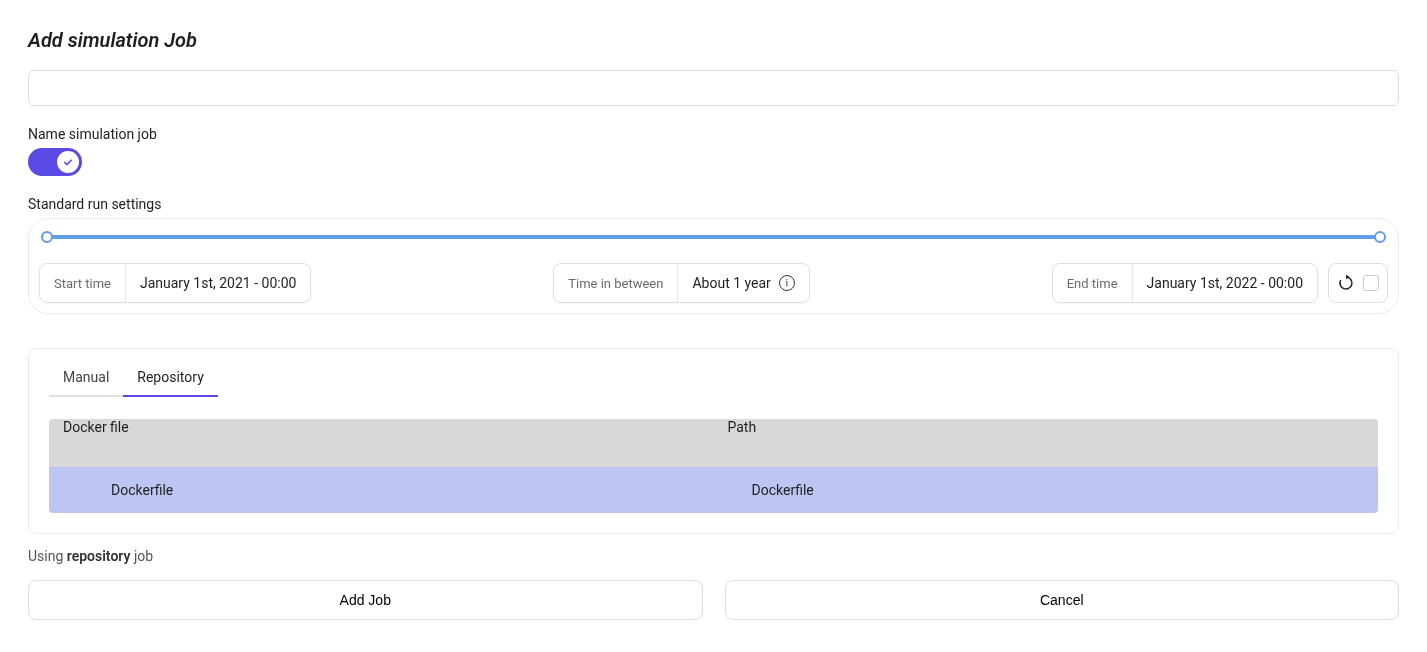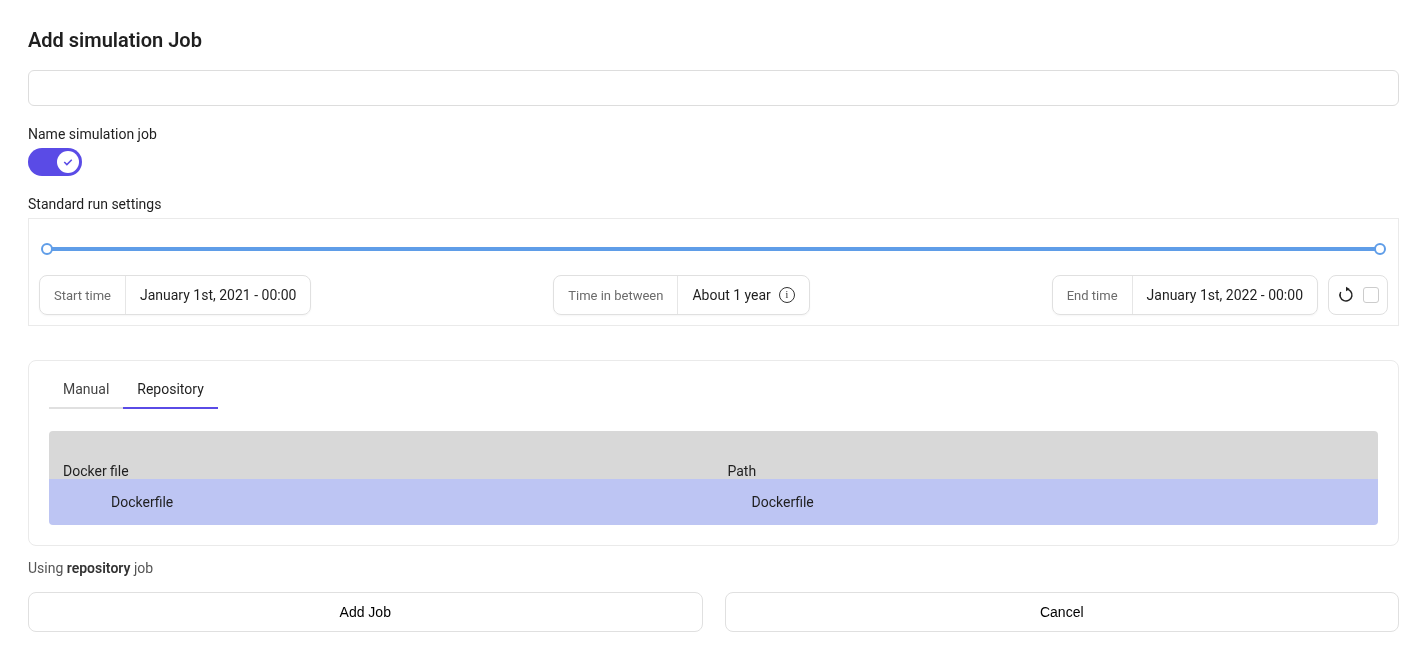--- a/index.html
+++ b/index.html
@@ -7,20 +7,21 @@
       font-family: -apple-system, BlinkMacSystemFont, "Segoe UI", Roboto, Helvetica, Arial, sans-serif;
       color: #1f1f1f;
       background: #fff;
       padding: 28px;
       width: 1427px;
     }
     .page-title {
       font-size: 20px;
       font-weight: 600;
       margin-bottom: 18px;
+      font-style: italic;
     }
     .field-label {
       font-size: 14px;
       margin-bottom: 6px;
     }
     .text-input {
       width: 100%;
       height: 36px;
       border: 1px solid #ddd;
       border-radius: 6px;
@@ -44,22 +45,22 @@
       position: absolute;
       top: 3px;
       right: 3px;
       display: flex;
       align-items: center;
       justify-content: center;
     }
     .toggle .knob svg { width: 12px; height: 12px; stroke: #5a4be6; fill: none; stroke-width: 2; }
     .settings-box {
       border: 1px solid #eaeaea;
-      border-radius: 0;
-      padding: 28px 10px 10px 10px;
+      border-radius: 20px;
+      padding: 16px 10px 10px 10px;
     }
     .slider-track {
       position: relative;
       height: 4px;
       background: #5f9de8;
       margin: 0 8px 24px 8px;
     }
     .slider-handle {
       width: 12px;
       height: 12px;
@@ -157,21 +158,21 @@
       color: #1f1f1f;
     }
     .table {
       width: 100%;
     }
     .table-head {
       display: flex;
       background: #d8d8d8;
       border-radius: 4px 4px 0 0;
       height: 48px;
-      align-items: flex-end;
+      align-items: flex-start;
     }
     .table-head .cell, .table-row .cell {
       padding: 0 14px;
       font-size: 14px;
       flex: 1;
     }
     .table-row {
       display: flex;
       background: #bdc5f3;
       height: 46px;

